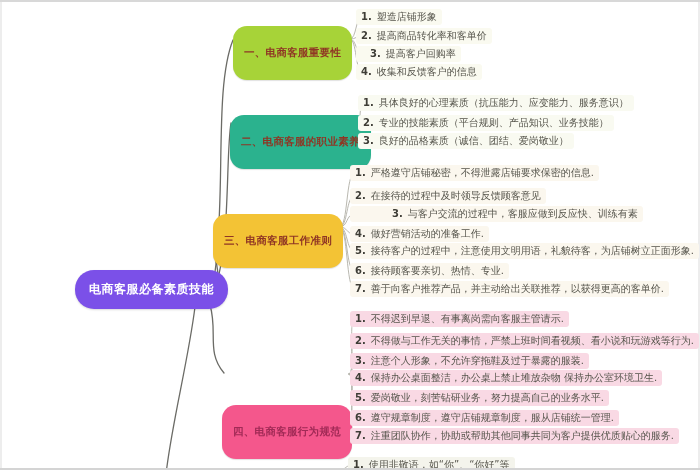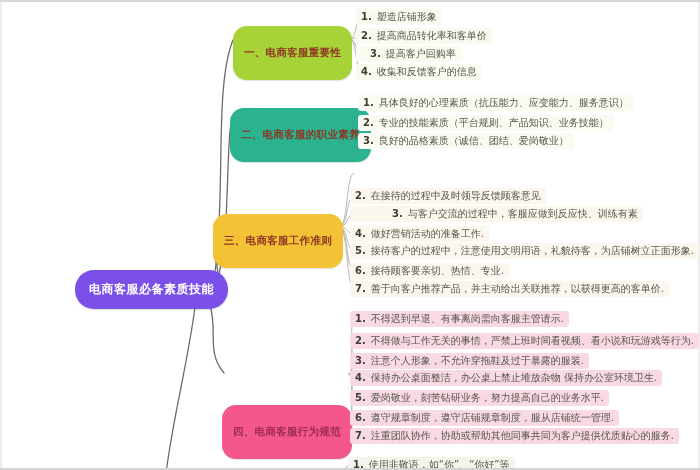--- a/index.html
+++ b/index.html
@@ -75,33 +75,34 @@
       <path d="M 349 372 C 356 372 348 416 354 416"></path>
       <path d="M 349 372 C 356 372 348 434 354 434"></path>
 
       <path d="M 338 476 C 342 468 345 464 352 463"></path>
     </g>
   </svg>
 
   <div class="node central" style="left: 75px; top: 268px; background-color: rgb(123, 80, 232);">电商客服必备素质技能</div>
 
   <div class="node pill t1" style="left: 233px; top: 24px; background-color: rgb(167, 211, 56);">一、电商客服重要性</div>
-  <div class="node pill t2" style="left: 230px; top: 106px; background-color: rgb(43, 178, 142);">二、电商客服的职业素养</div>
+  <div class="node pill t2" style="left: 230px; top: 113px; background-color: rgb(43, 178, 142);">二、电商客服的职业素养</div>
   <div class="node pill t3" style="left: 213px; top: 212px; background-color: rgb(243, 195, 53);">三、电商客服工作准则</div>
   <div class="node pill t4" style="left: 222px; top: 359px; background-color: rgb(244, 87, 140);">四、电商客服行为规范</div>
 
   <div class="item g1" style="left:356px;top:7px;"><span class="num">1.</span><span class="txt">塑造店铺形象</span></div>
   <div class="item g1" style="left:356px;top:26px;"><span class="num">2.</span><span class="txt">提高商品转化率和客单价</span></div>
   <div class="item g1" style="left:356px;top:44px;padding-left:14px;"><span class="num">3.</span><span class="txt">提高客户回购率</span></div>
   <div class="item g1" style="left:356px;top:62px;"><span class="num">4.</span><span class="txt">收集和反馈客户的信息</span></div>
 
   <div class="item g2" style="left:358px;top:93px;"><span class="num">1.</span><span class="txt">具体良好的心理素质（抗压能力、应变能力、服务意识）</span></div>
   <div class="item g2" style="left:358px;top:113px;"><span class="num">2.</span><span class="txt">专业的技能素质（平台规则、产品知识、业务技能）</span></div>
   <div class="item g2" style="left:358px;top:131px;"><span class="num">3.</span><span class="txt">良好的品格素质（诚信、团结、爱岗敬业）</span></div>
 
+  <div class="item g3" style="left:350px;top:163px;"><span class="num">1.</span><span class="txt">严格遵守店铺秘密，不得泄露店铺要求保密的信息.</span></div>
   <div class="item g3" style="left:350px;top:186px;"><span class="num">2.</span><span class="txt">在接待的过程中及时领导反馈顾客意见</span></div>
   <div class="item g3" style="left:350px;top:204px;padding-left:42px;"><span class="num">3.</span><span class="txt">与客户交流的过程中，客服应做到反应快、训练有素</span></div>
   <div class="item g3" style="left:350px;top:224px;"><span class="num">4.</span><span class="txt">做好营销活动的准备工作.</span></div>
   <div class="item g3" style="left:350px;top:241px;"><span class="num">5.</span><span class="txt">接待客户的过程中，注意使用文明用语，礼貌待客，为店铺树立正面形象.</span></div>
   <div class="item g3" style="left:350px;top:261px;"><span class="num">6.</span><span class="txt">接待顾客要亲切、热情、专业.</span></div>
   <div class="item g3" style="left:350px;top:279px;"><span class="num">7.</span><span class="txt">善于向客户推荐产品，并主动给出关联推荐，以获得更高的客单价.</span></div>
 
   <div class="item g4" style="left:350px;top:309px;"><span class="num">1.</span><span class="txt">不得迟到早退、有事离岗需向客服主管请示.</span></div>
   <div class="item g4" style="left:350px;top:331px;"><span class="num">2.</span><span class="txt">不得做与工作无关的事情，严禁上班时间看视频、看小说和玩游戏等行为.</span></div>
   <div class="item g4" style="left:350px;top:351px;"><span class="num">3.</span><span class="txt">注意个人形象，不允许穿拖鞋及过于暴露的服装.</span></div>

